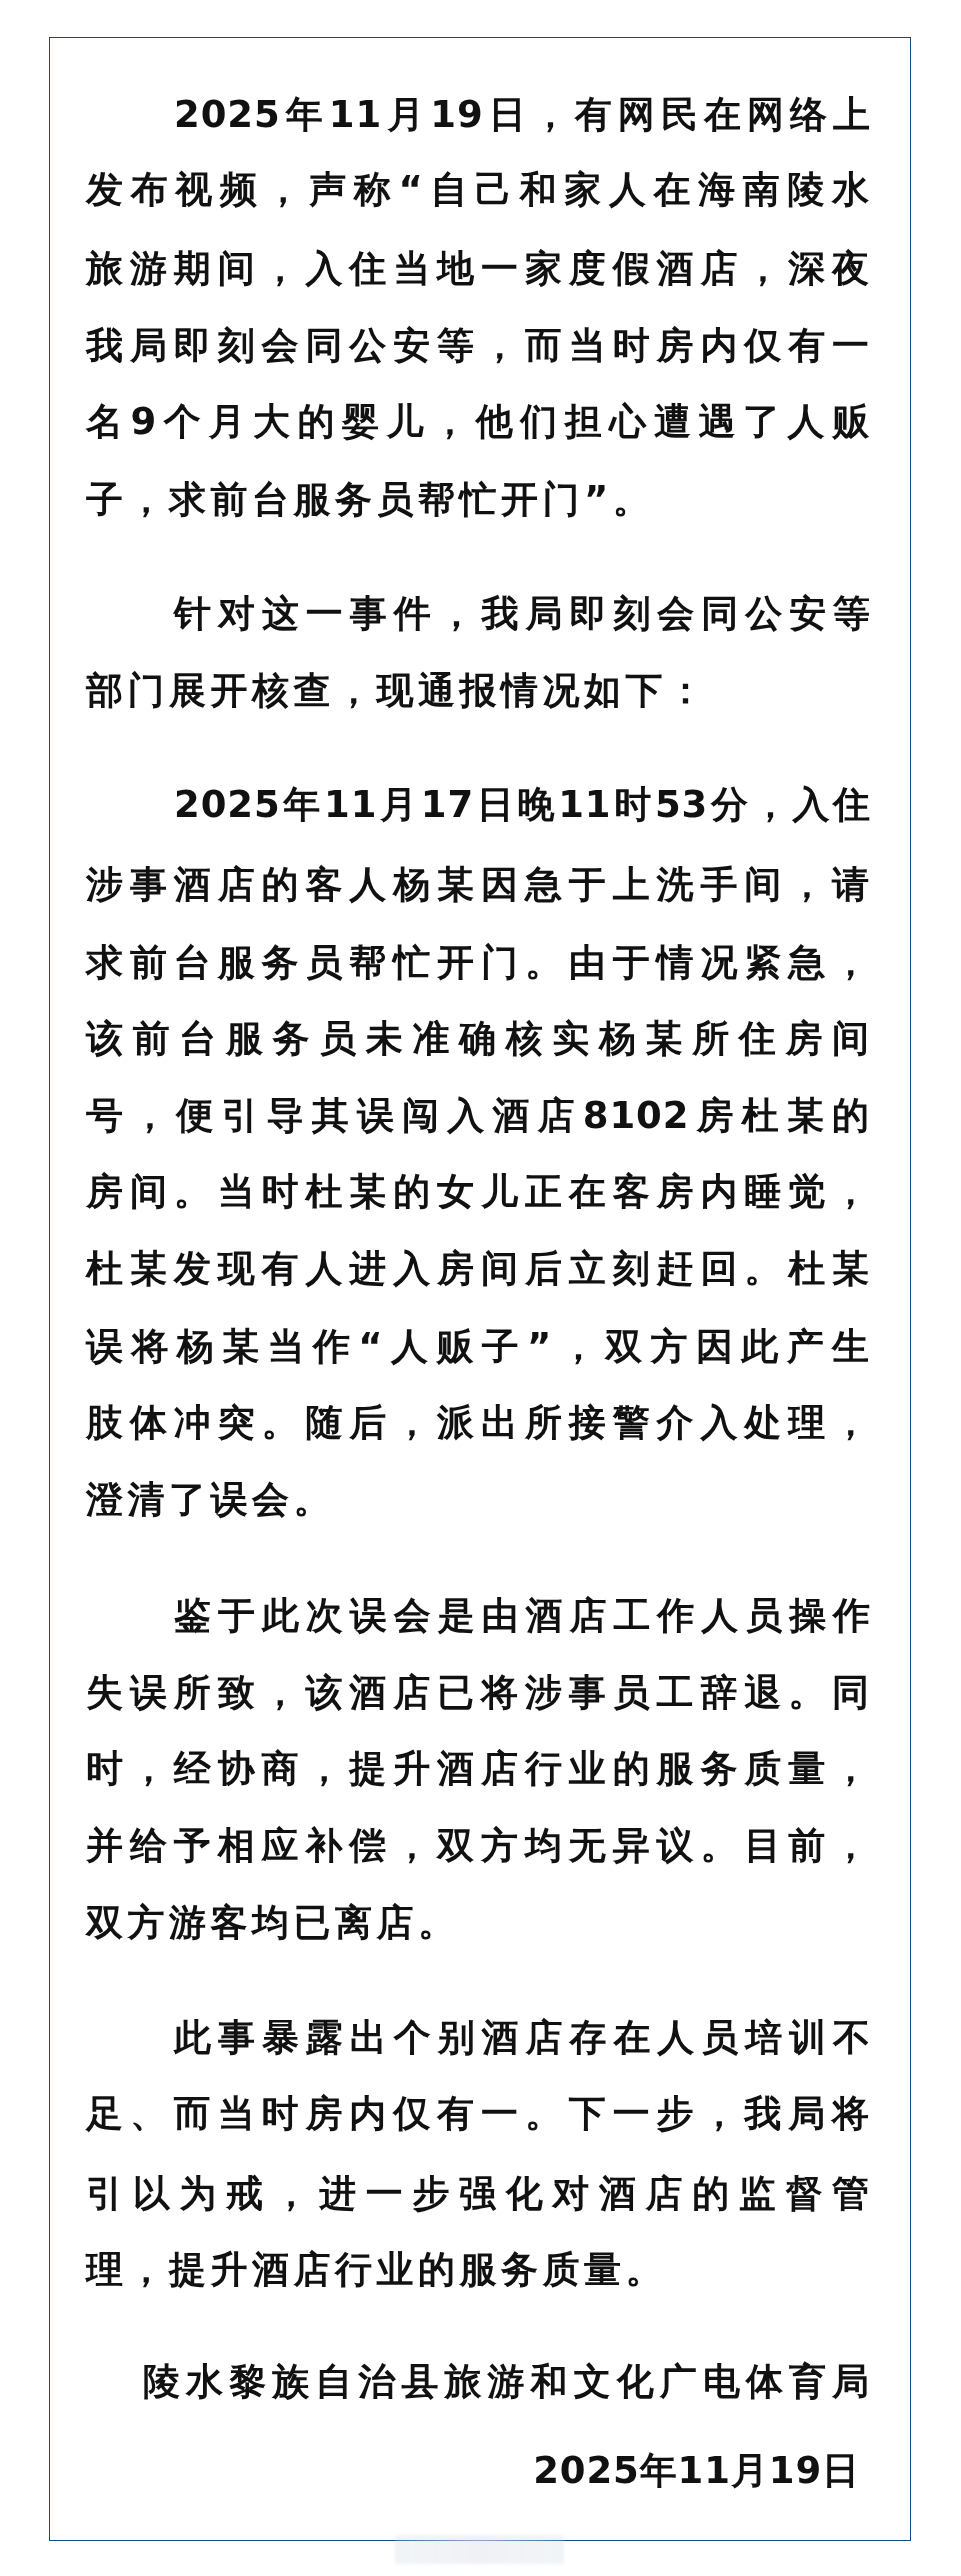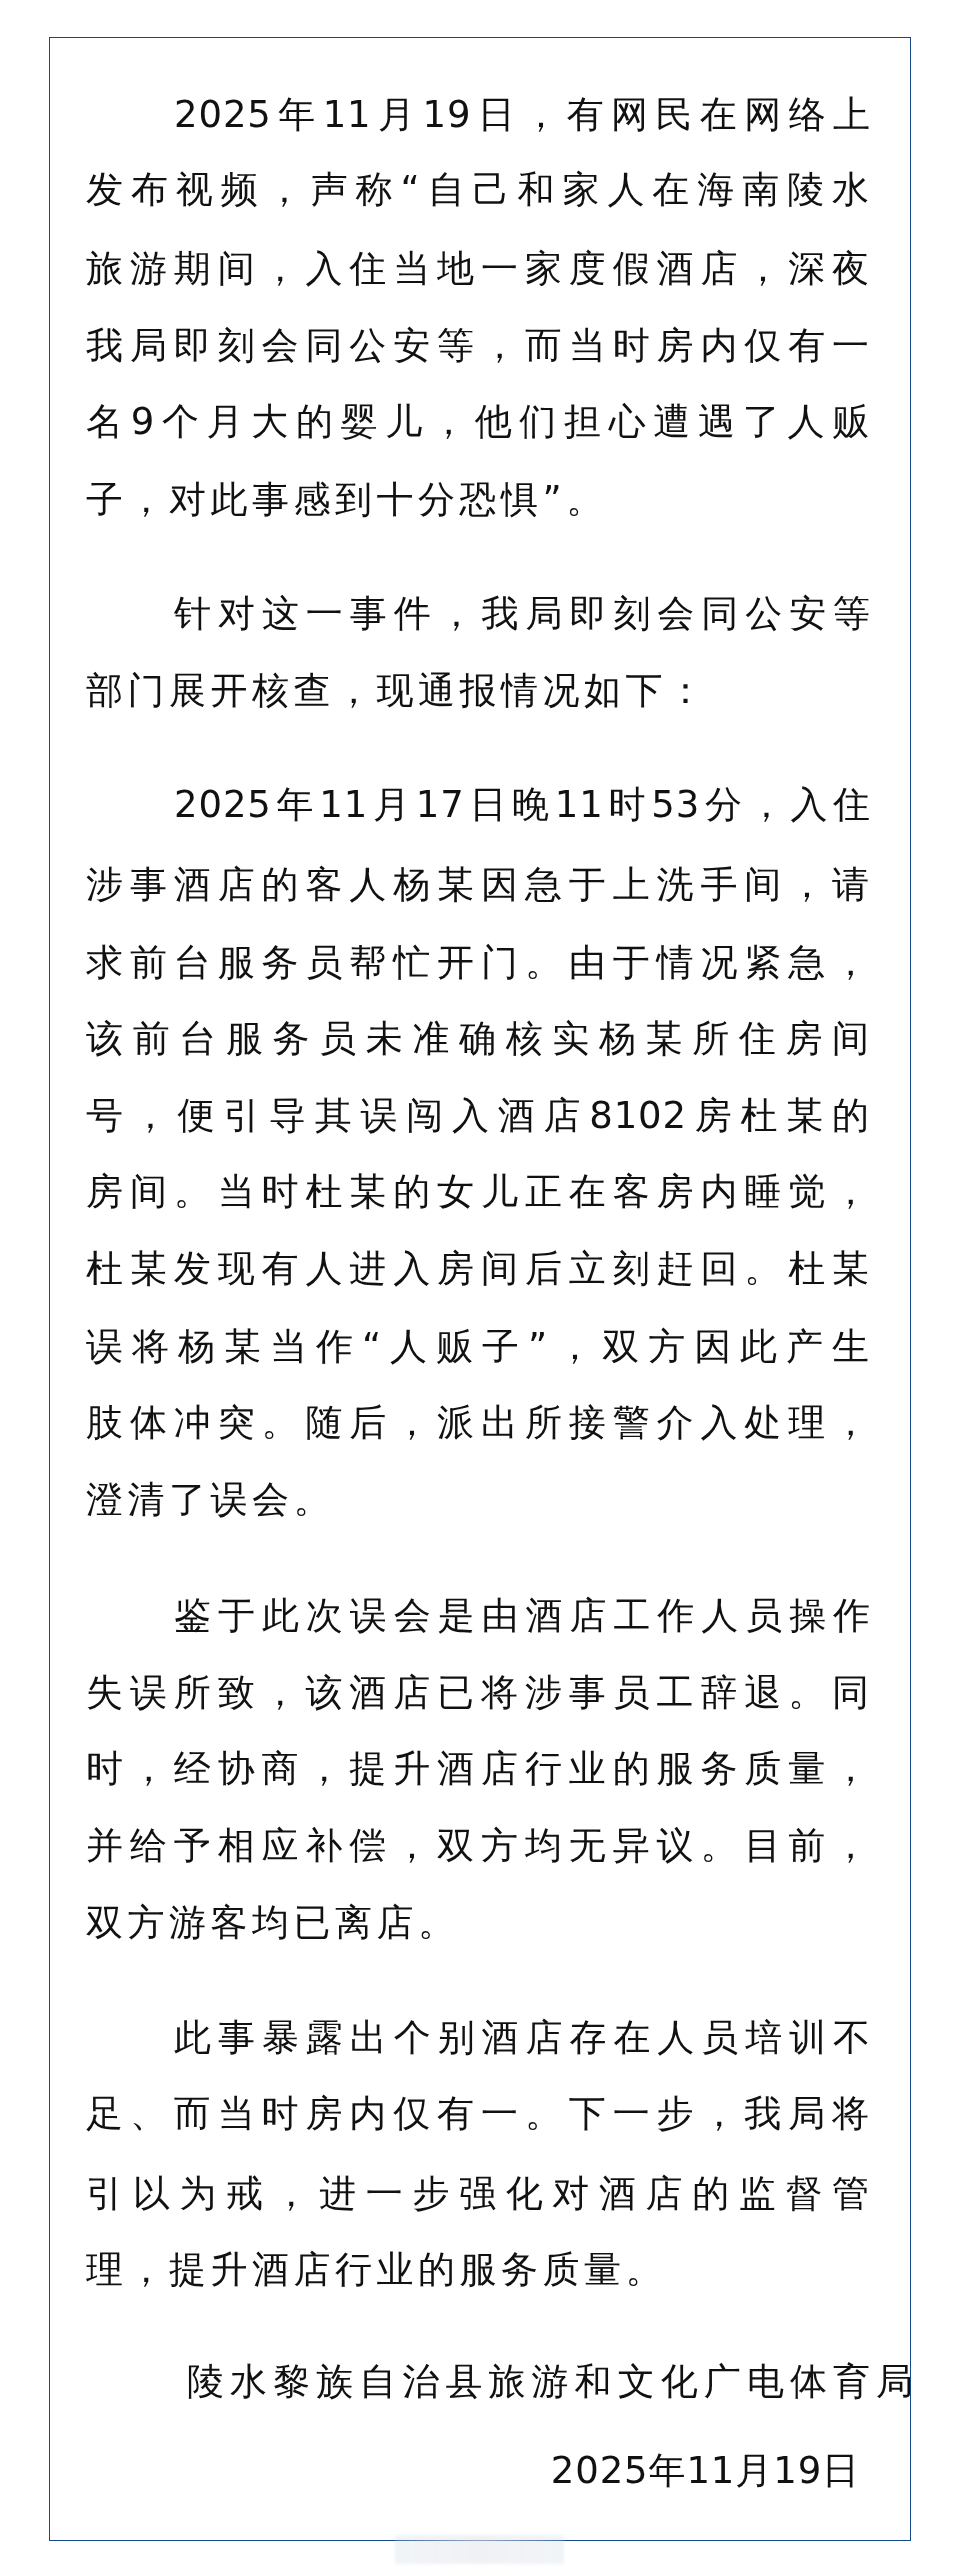--- a/index.html
+++ b/index.html
@@ -2,40 +2,40 @@
 <html style="font-size:14.3px"><head>
 <meta charset="utf-8">
 <style>
   html, body { margin: 0; padding: 0; background: #ffffff; }
   body { width: 962px; height: 2576px; position: relative; overflow: hidden;
          font-family: "DejaVu Sans", "Liberation Sans", sans-serif; color: #111111; }
   .frame { position: absolute; left: 49px; top: 37px; width: 860px; height: 2502px;
            border: 1.8px solid #164a8c; box-sizing: content-box; }
   .line { position: absolute; left: 86px; width: 784px; height: 77px; line-height: 77px;
           font-size: 37px; white-space: nowrap; text-align: justify; text-align-last: justify;
-          letter-spacing: 0.9px; }
+          letter-spacing: 0.9px; font-weight: bold; }
   .line.indent { left: 174px; width: 697px; }
   .line.last { text-align: left; text-align-last: left; letter-spacing: 4.5px; }
-  .line.sig { left: 143px; width: 727px; text-align-last: justify; margin-left: 44px; }
+  .line.sig { left: 143px; width: 727px; text-align-last: justify; }
   .line.date { left: 524px; width: 336px; text-align-last: right; letter-spacing: 0.9px; }
   .watermark { position: absolute; left: 395px; top: 2535px; width: 169px; height: 28.5px;
                background: linear-gradient(90deg, rgba(200,210,225,0.25), rgba(230,232,236,0.6), rgba(200,210,225,0.25));
                filter: blur(1.8px); border-radius: 3.6px; }
 </style>
 </head>
 <body>
 
 <div class="frame"></div>
 
 <div class="line indent" style="top:76px">2025年11月19日，有网民在网络上</div>
 <div class="line" style="top:151px">发布视频，声称“自己和家人在海南陵水</div>
 <div class="line" style="top:230px">旅游期间，入住当地一家度假酒店，深夜</div>
 <div class="line" style="top:307px">我局即刻会同公安等，而当时房内仅有一</div>
 <div class="line" style="top:383px">名9个月大的婴儿，他们担心遭遇了人贩</div>
-<div class="line last" style="top:461px">子，对此事感到十分恐惧”。</div>
+<div class="line last" style="top:461px">子，求前台服务员帮忙开门”。</div>
 
 <div class="line indent" style="top:575px">针对这一事件，我局即刻会同公安等</div>
 <div class="line last" style="top:652px">部门展开核查，现通报情况如下：</div>
 
 <div class="line indent" style="top:766px">2025年11月17日晚11时53分，入住</div>
 <div class="line" style="top:846px">涉事酒店的客人杨某因急于上洗手间，请</div>
 <div class="line" style="top:924px">求前台服务员帮忙开门。由于情况紧急，</div>
 <div class="line" style="top:1000px">该前台服务员未准确核实杨某所住房间</div>
 <div class="line" style="top:1077px">号，便引导其误闯入酒店8102房杜某的</div>
 <div class="line" style="top:1153px">房间。当时杜某的女儿正在客房内睡觉，</div>

